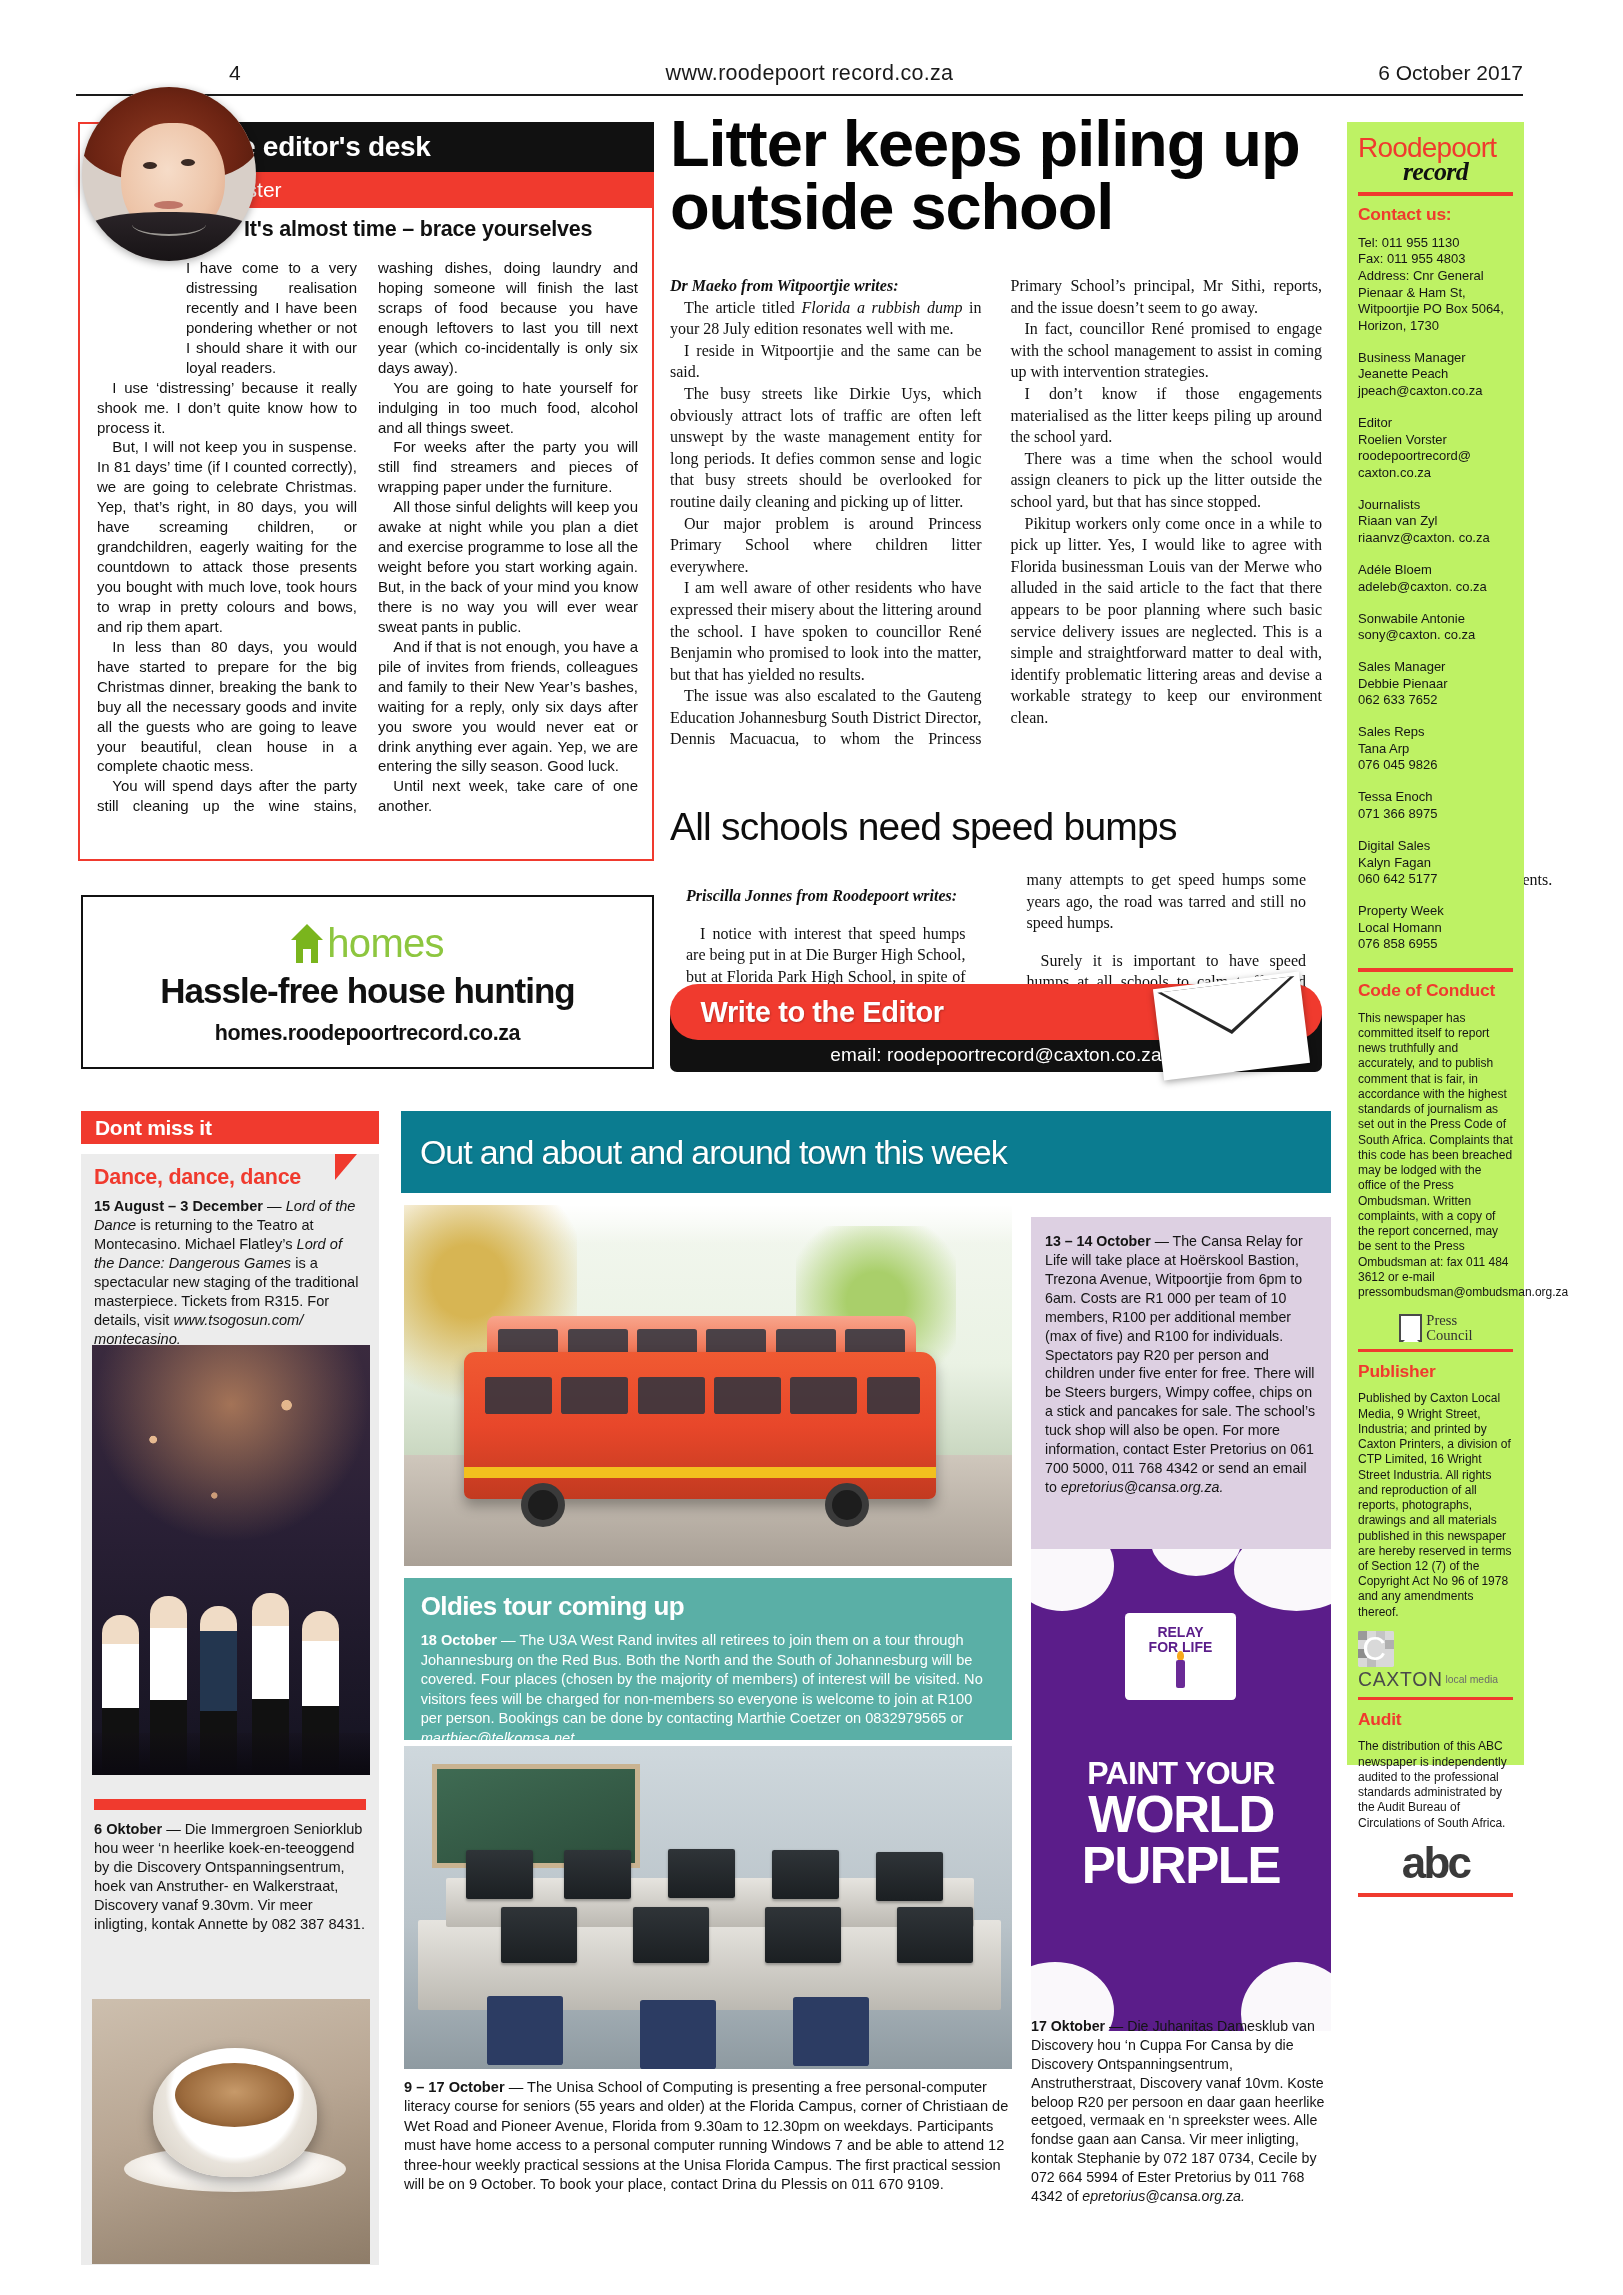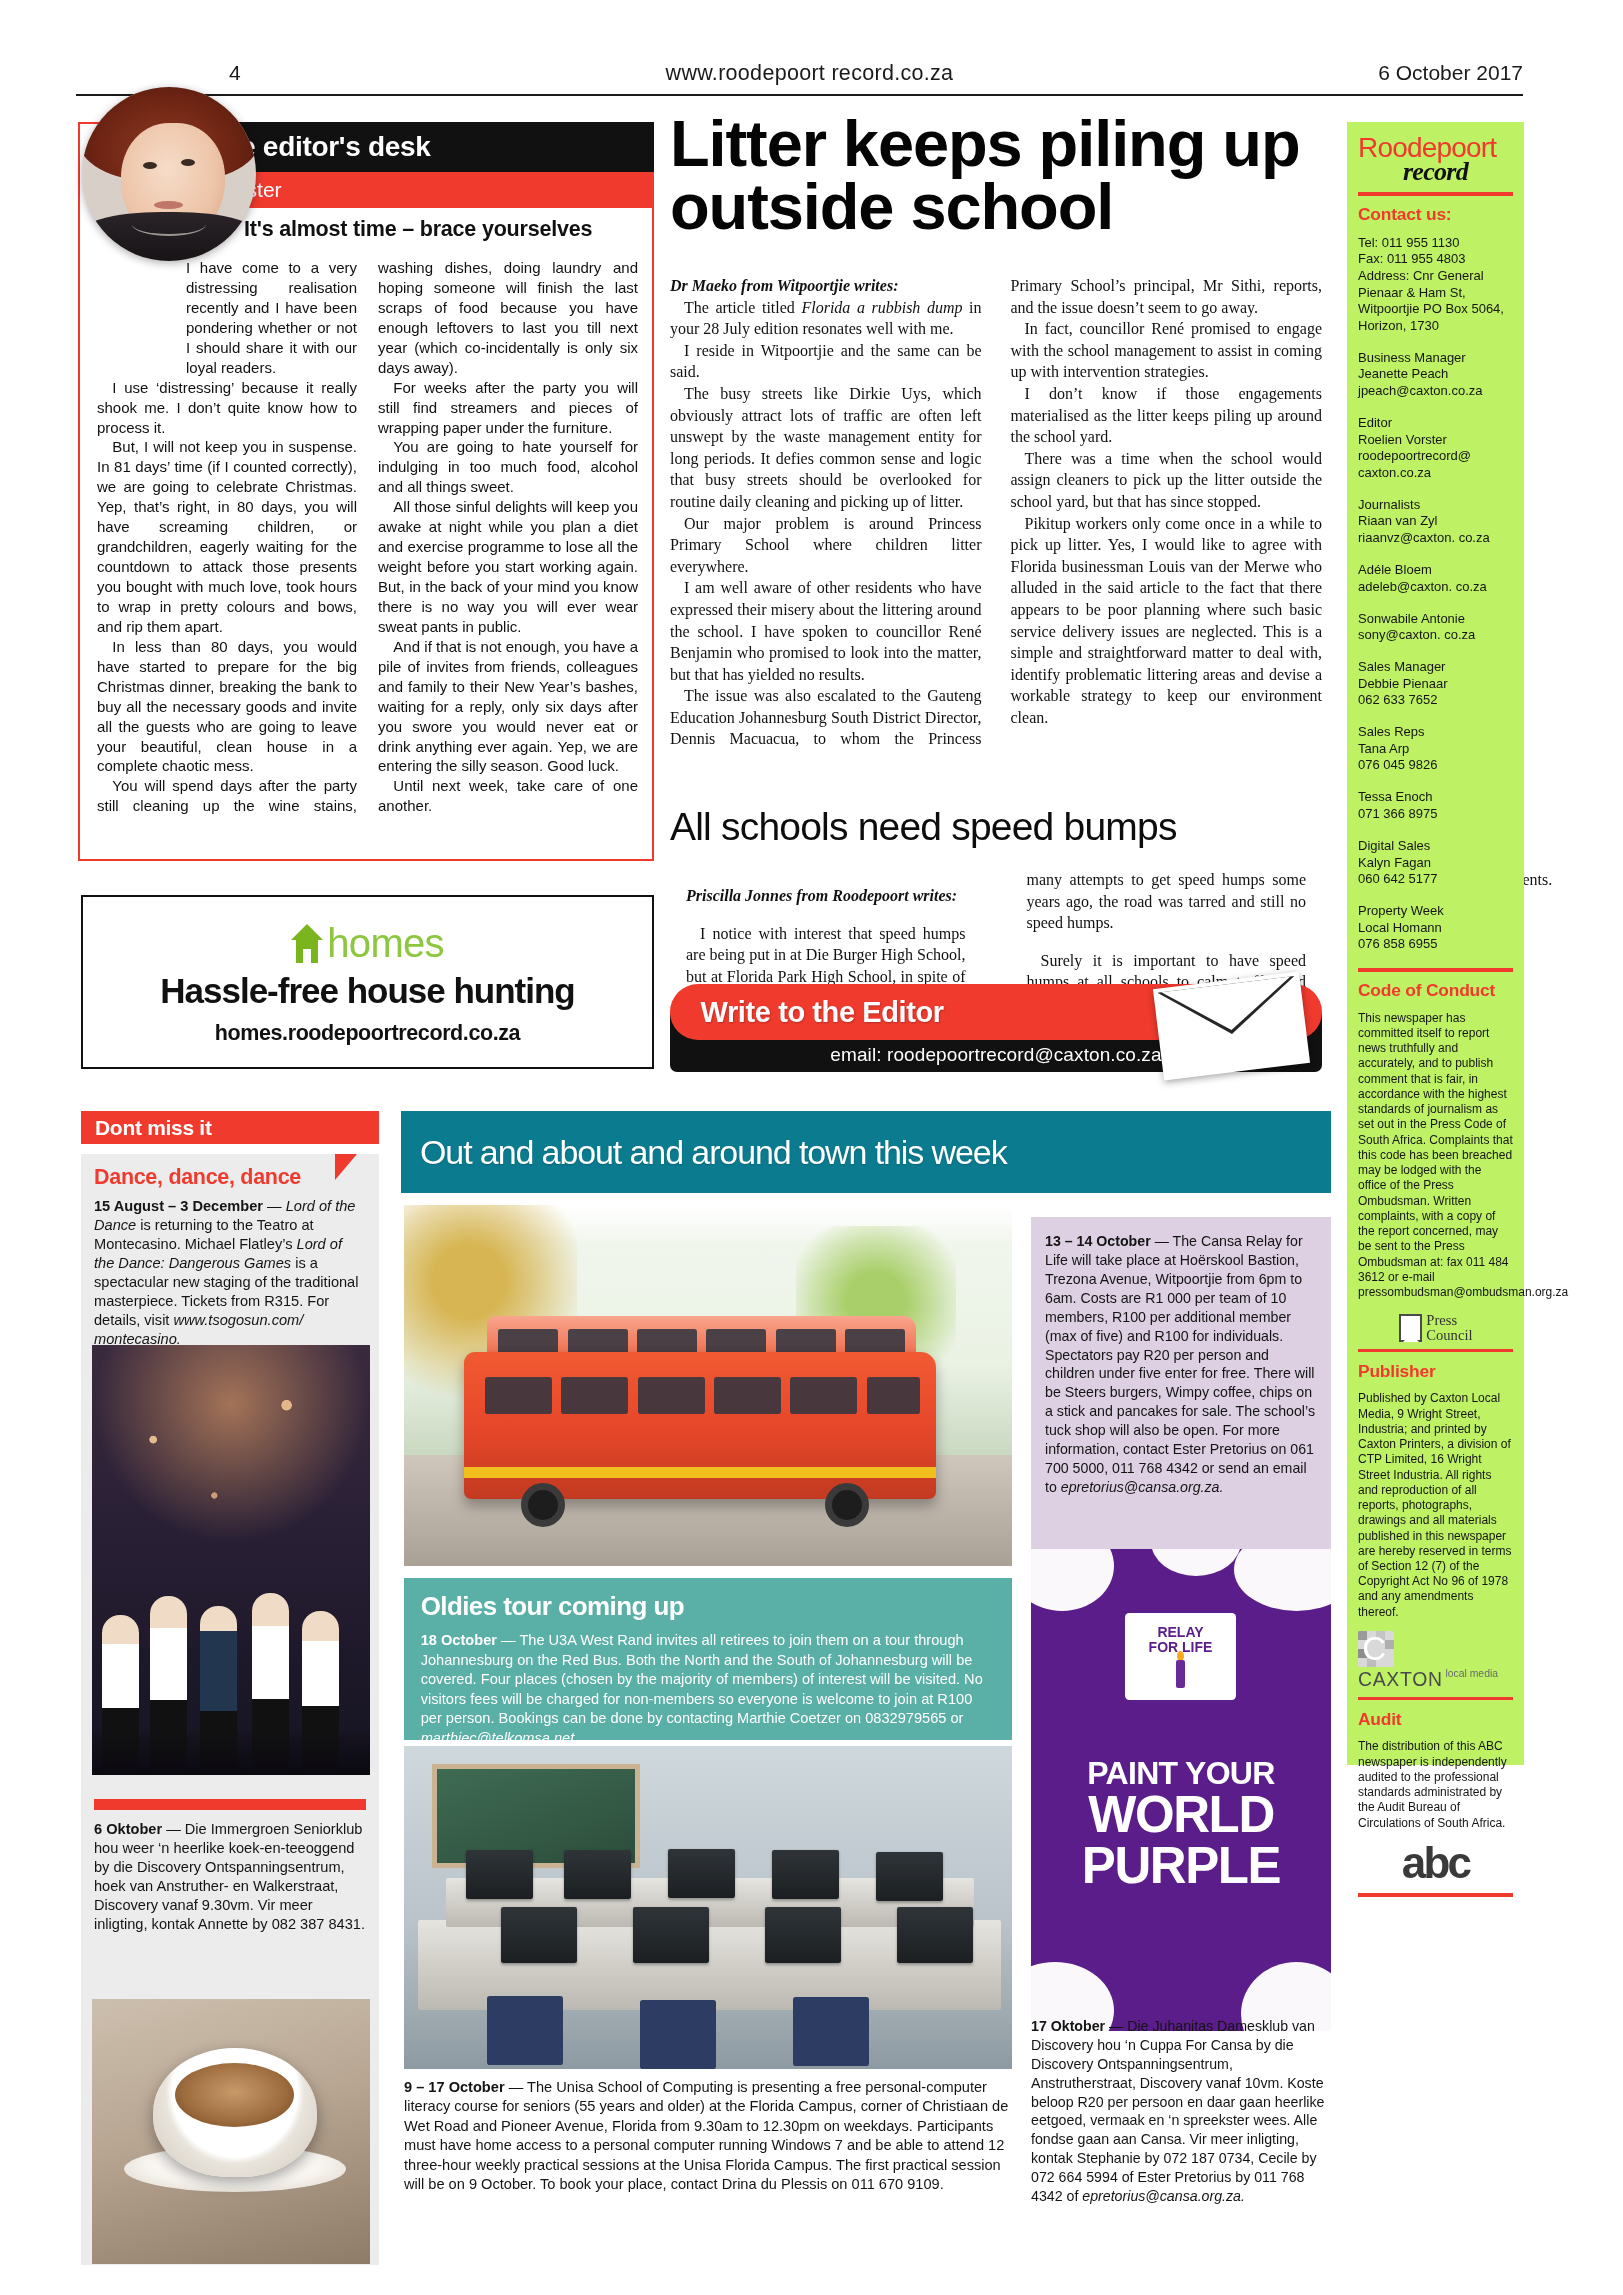--- a/index.html
+++ b/index.html
@@ -464,21 +464,21 @@
       linear-gradient(#b0b0b0,#b0b0b0) 27px 9px/9px 9px no-repeat,
       linear-gradient(#8d8d8d,#8d8d8d) 0 18px/9px 9px no-repeat,
       linear-gradient(#bdbdbd,#bdbdbd) 9px 27px/9px 9px no-repeat,
       #d9d9d9;
     position:relative; border-radius:1.4px;
   }
   .caxton-logo .mark:after {
     content:"C"; position:absolute; left:4.2px; top:-1.4px;
     font-size:33px; color:#fff; font-family:"Liberation Sans", sans-serif;
   }
-  .caxton-logo .words { display:flex; align-items:flex-start; gap:2.8px; margin-top:1.4px; }
+  .caxton-logo .words { display:flex; align-items:center; gap:2.8px; margin-top:1.4px; }
   .caxton-logo .w1 { font-size:19.4px; color:#4a4a4a; letter-spacing:0.7px; }
   .caxton-logo .w2 { font-size:10.4px; color:#6b6b6b; }
   .abc-logo {
     font-size:44px; font-weight:bold; color:#3a3a3a; text-align:center;
     letter-spacing:-2.8px; margin:7px 0 2.8px 0; font-family:"Liberation Sans", sans-serif;
   }
 </style>
 </head>
 <body>
 
@@ -505,22 +505,22 @@
     <div class="shoulders"></div>
     <div class="necklace"></div>
   </div>
 
   <div class="editor-cols" id="editor-cols">
       <p class="first">I have come to a very distressing realisation recently and I have been pondering whether or not I should share it with our loyal readers.</p>
       <p>I use ‘distressing’ because it really shook me. I don’t quite know how to process it.</p>
       <p>But, I will not keep you in suspense. In 81 days’ time (if I counted correctly), we are going to celebrate Christmas. Yep, that’s right, in 80 days, you will have screaming children, or grandchildren, eagerly waiting for the countdown to attack those presents you bought with much love, took hours to wrap in pretty colours and bows, and rip them apart.</p>
       <p>In less than 80 days, you would have started to prepare for the big Christmas dinner, breaking the bank to buy all the necessary goods and invite all the guests who are going to leave your beautiful, clean house in a complete chaotic mess.</p>
       <p>You will spend days after the party still cleaning up the wine stains, washing dishes, doing laundry and hoping someone will finish the last scraps of food because you have enough leftovers to last you till next year (which co-incidentally is only six days away).</p>
+      <p>You are going to hate yourself for indulging in too much food, alcohol and all things sweet.</p>
       <p>For weeks after the party you will still find streamers and pieces of wrapping paper under the furniture.</p>
-      <p>You are going to hate yourself for indulging in too much food, alcohol and all things sweet.</p>
       <p>All those sinful delights will keep you awake at night while you plan a diet and exercise programme to lose all the weight before you start working again. But, in the back of your mind you know there is no way you will ever wear sweat pants in public.</p>
       <p>And if that is not enough, you have a pile of invites from friends, colleagues and family to their New Year’s bashes, waiting for a reply, only six days after you swore you would never eat or drink anything ever again. Yep, we are entering the silly season. Good luck.</p>
       <p>Until next week, take care of one another.</p>
     </div>
 
   <div class="lead-head">Litter keeps piling up outside school</div>
   <div class="lead-cols" id="lead-cols">
       <p class="byline">Dr Maeko from Witpoortjie writes:</p>
       <p>The article titled <em>Florida a rubbish dump</em> in your 28 July edition resonates well with me.</p>
       <p>I reside in Witpoortjie and the same can be said.</p>

